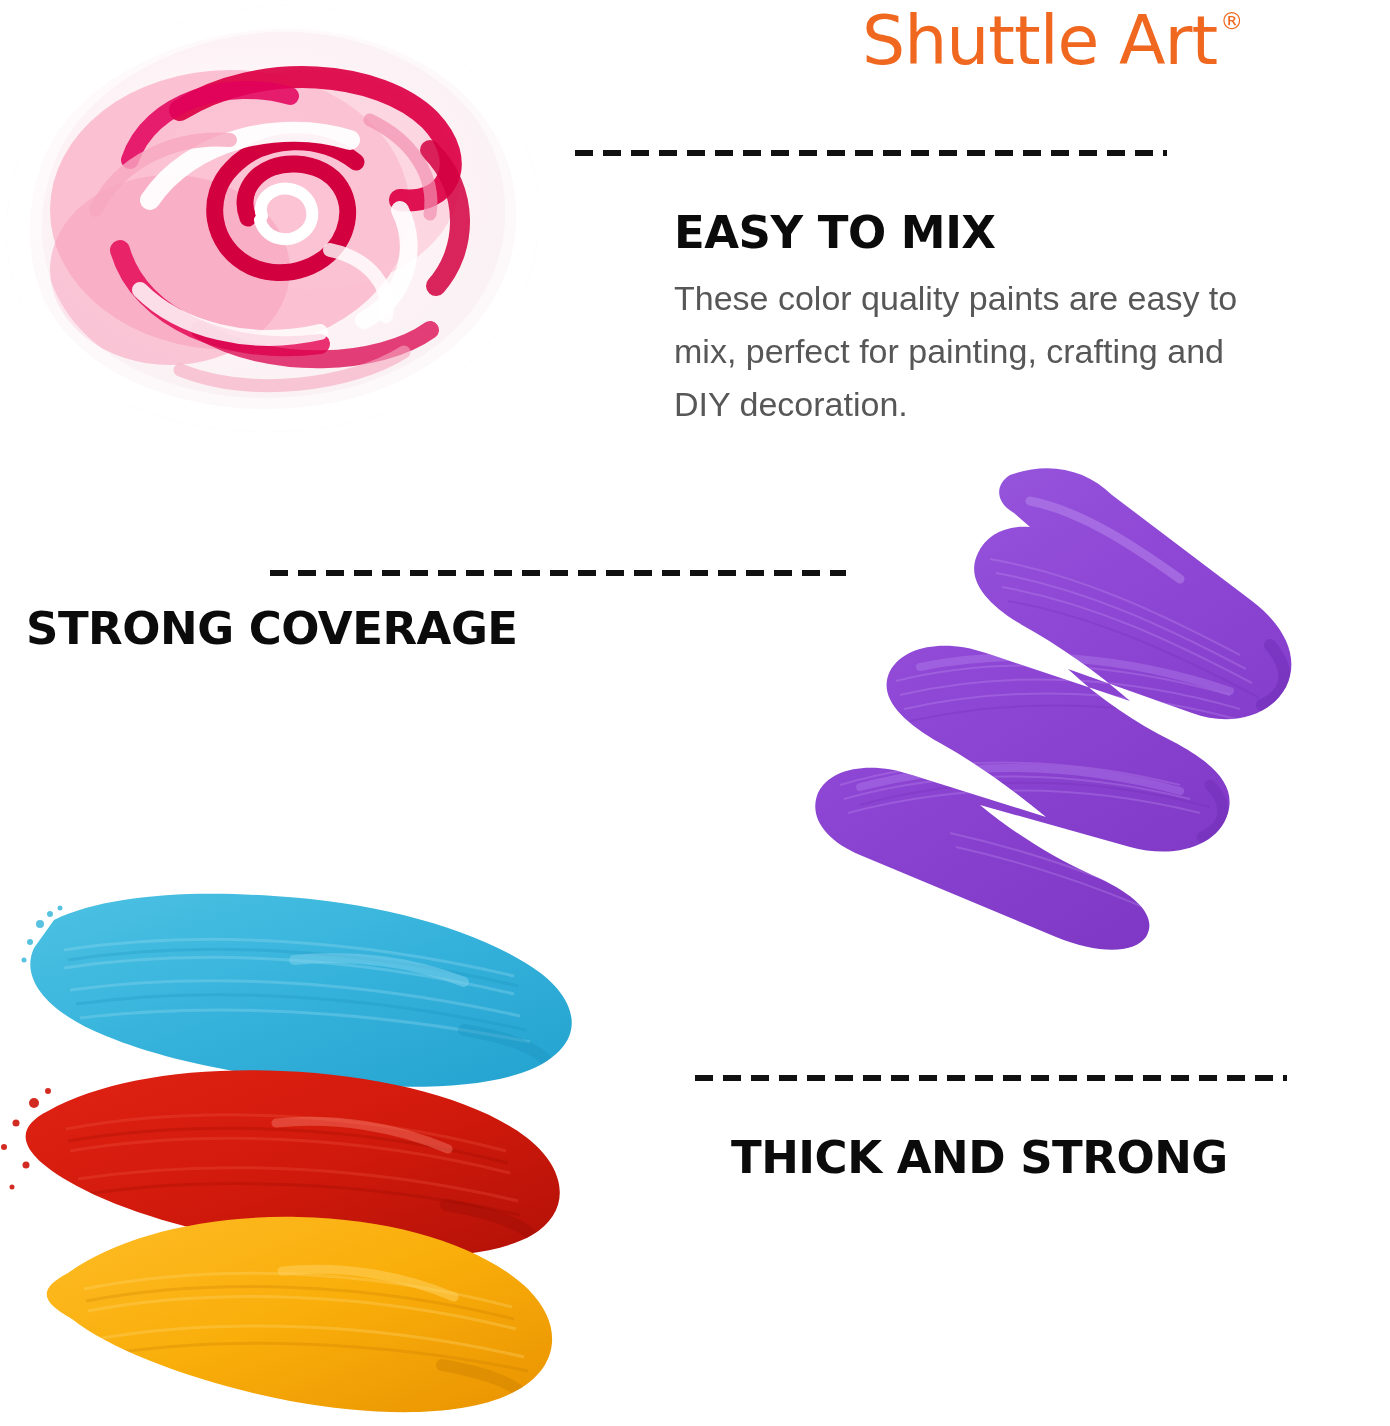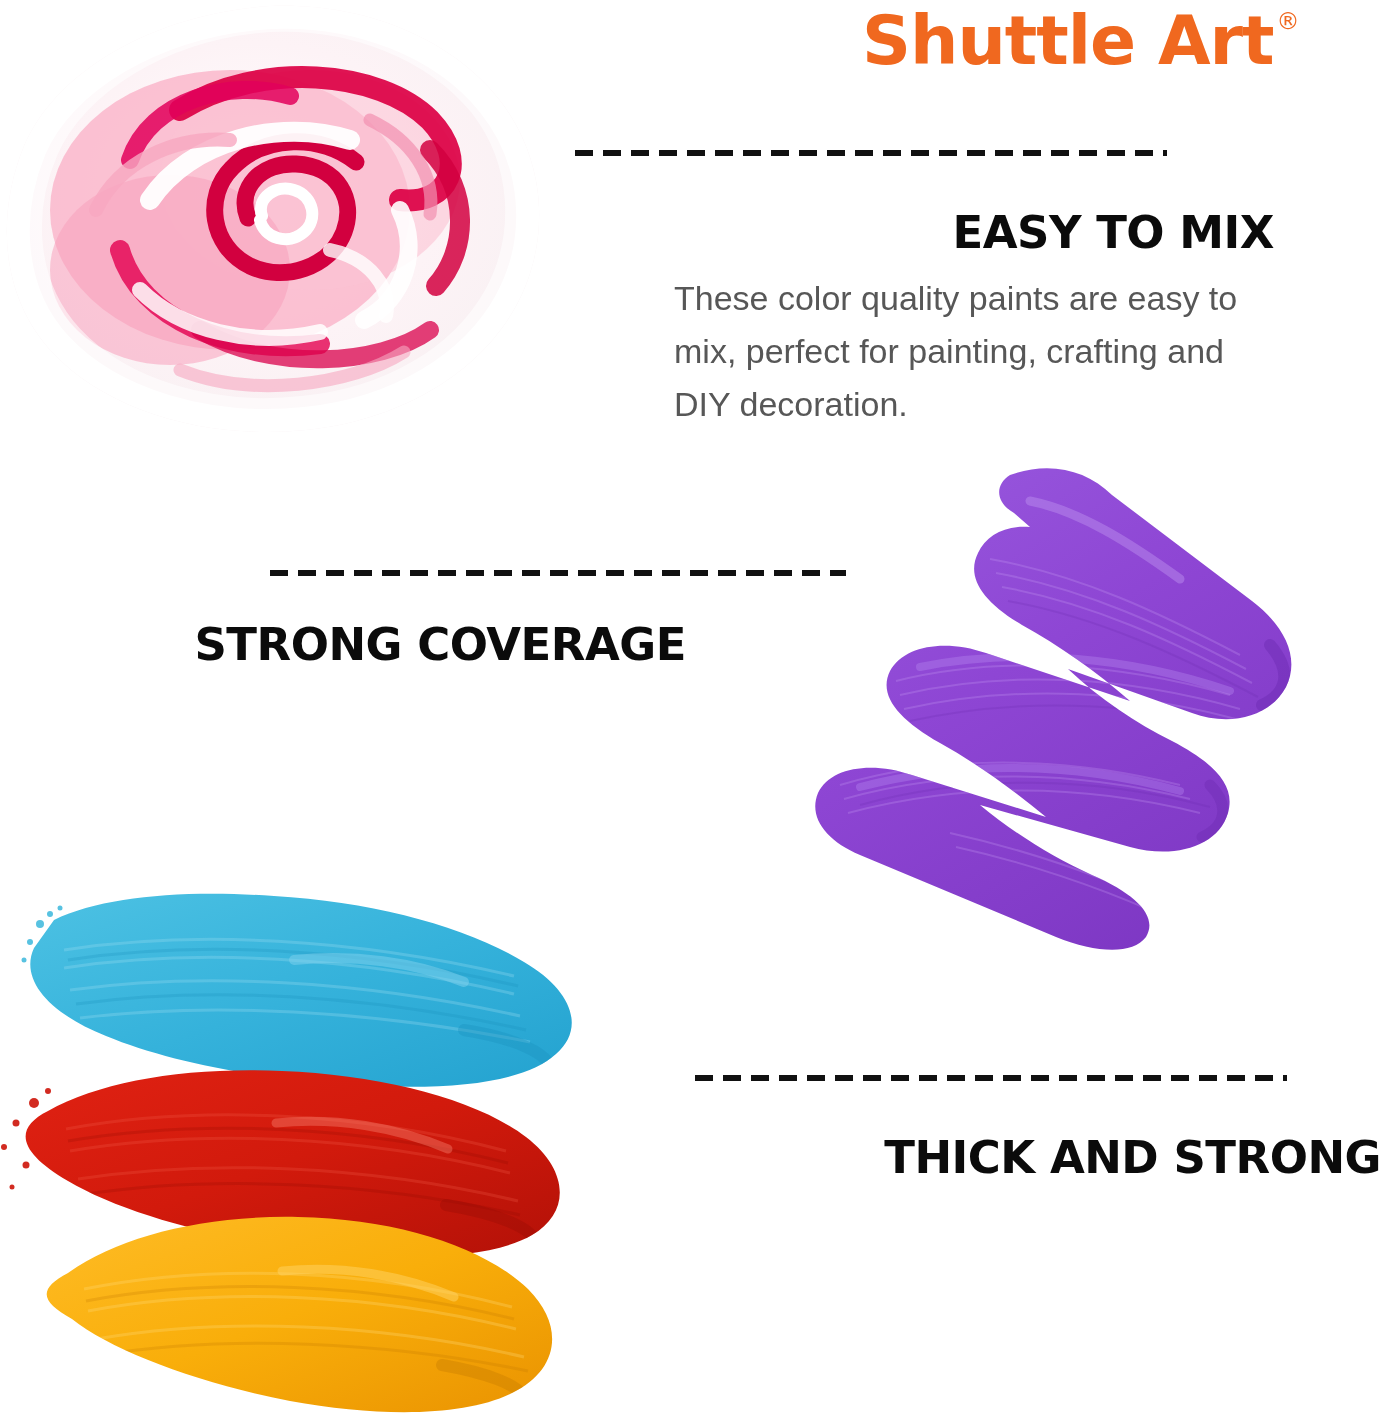--- a/index.html
+++ b/index.html
@@ -24,21 +24,21 @@
     left: 862px;
     top: 6px;
     width: 510px;
     height: 78px;
     display: flex;
     align-items: flex-start;
     justify-content: flex-start;
   }
   .logo-text {
     font-family: "DejaVu Sans", sans-serif;
-    font-weight: bold;
+    font-weight: normal;
     font-size: 68px;
     line-height: 70px;
     letter-spacing: -1px;
     color: #F0681F;
     white-space: nowrap;
   }
   .logo-r {
     font-family: "DejaVu Sans", sans-serif;
     font-size: 23px;
     line-height: 23px;
@@ -70,33 +70,32 @@
   }
   .feature h2 {
     margin: 0 0 14px 0;
     font-family: "DejaVu Sans", sans-serif;
     font-weight: bold;
     font-size: 45px;
     line-height: 50px;
     letter-spacing: -0.5px;
     color: #0b0b0b;
     white-space: nowrap;
-    text-align: right;
   }
   .feature p {
     margin: 0;
     font-family: "Liberation Sans", sans-serif;
     font-weight: 300;
     font-size: 34px;
     line-height: 53px;
     color: #575757;
   }
 
   #feature-easy-to-mix { left: 674px; top: 208px; width: 600px; }
-  #feature-strong-coverage { left: 26px; top: 620px; width: 660px; }
+  #feature-strong-coverage { left: 26px; top: 604px; width: 660px; }
   #feature-thick-and-creamy { left: 731px; top: 1133px; width: 650px; }
 
   
   .art { position: absolute; }
 
   
   #art-pink-swirl {
     left: 0px;
     top: 0px;
     width: 552px;

